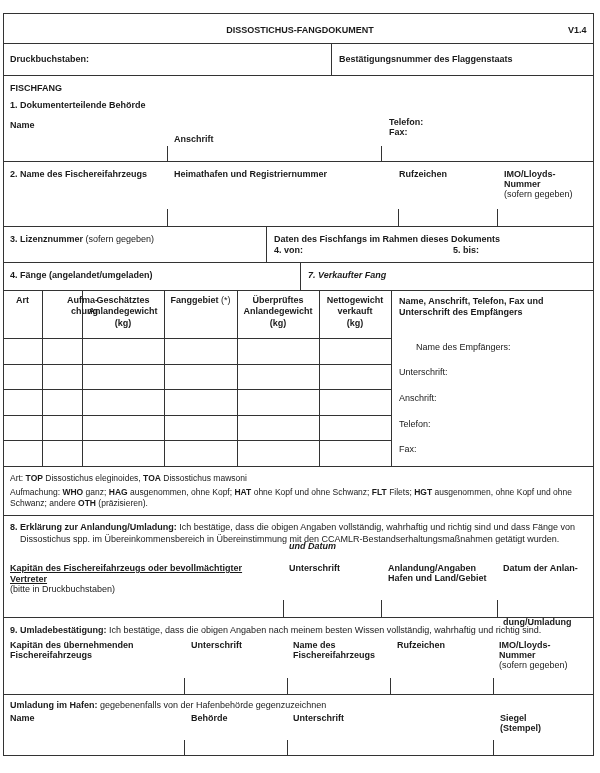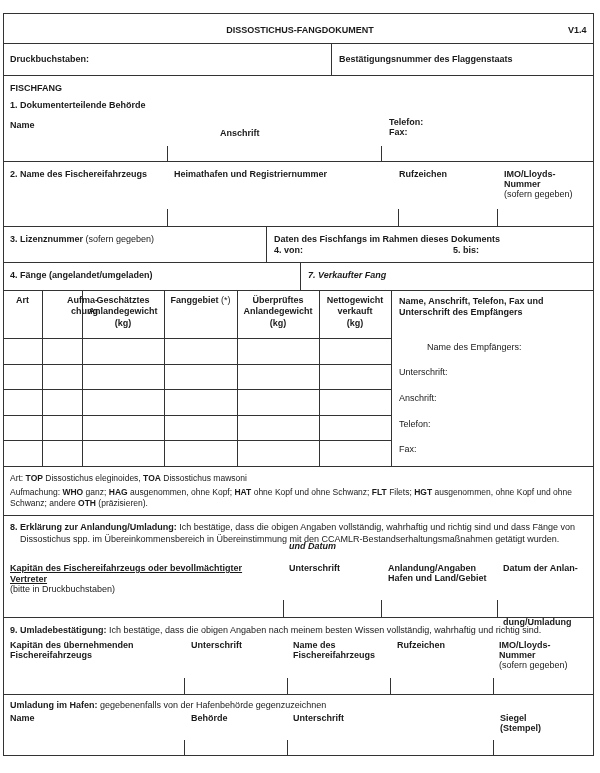--- a/index.html
+++ b/index.html
@@ -23,21 +23,21 @@
 <div class="hline" style="top:43px;"></div>
 
 <div class="t b" style="left:10px;top:54px;">Druckbuchstaben:</div>
 <div class="vline" style="left:331px;top:43px;height:32px;"></div>
 <div class="t b" style="left:339px;top:54px;">Bestätigungsnummer des Flaggenstaats</div>
 <div class="hline" style="top:75px;"></div>
 
 <div class="t b" style="left:10px;top:83px;">FISCHFANG</div>
 <div class="t b" style="left:10px;top:100px;">1. Dokumenterteilende Behörde</div>
 <div class="t b" style="left:10px;top:120px;">Name</div>
-<div class="t b" style="left:174px;top:128px;margin-left:46px;">Anschrift</div>
+<div class="t b" style="left:174px;top:134px;">Anschrift</div>
 <div class="t b" style="left:389px;top:117px;">Telefon:</div>
 <div class="t b" style="left:389px;top:127px;">Fax:</div>
 <div class="vline" style="left:167px;top:146px;height:15px;"></div>
 <div class="vline" style="left:381px;top:146px;height:15px;"></div>
 <div class="hline" style="top:161px;"></div>
 
 <div class="t b" style="left:10px;top:169px;">2. Name des Fischereifahrzeugs</div>
 <div class="t b" style="left:174px;top:169px;">Heimathafen und Registriernummer</div>
 <div class="t b" style="left:399px;top:169px;">Rufzeichen</div>
 <div class="t b" style="left:504px;top:169px;">IMO/Lloyds-</div>
@@ -112,21 +112,21 @@
     <div class="t" style="left: 84px; top: 442.4px; width: 78px; height: 21.6px;"></div>
     <div class="t" style="left: 166px; top: 442.4px; width: 69px; height: 21.6px;"></div>
     <div class="t" style="left: 239px; top: 442.4px; width: 78px; height: 21.6px;"></div>
     <div class="t" style="left: 321px; top: 442.4px; width: 68px; height: 21.6px;"></div>
     <div class="hline" style="top: 440.4px; width: 388px;"></div>
   </div>
 <div class="vline" style="left:391px;top:290px;height:176px;"></div>
 
 <div class="t b wrap" style="left:399px;top:296px;width:190px;">Name, Anschrift, Telefon, Fax und Unterschrift des Empfängers</div>
 <div id="recipient-fields">
-    <div class="t" style="left: 415px; top: 342px; padding-left: 12px;">Name des Empfängers:</div>
+    <div class="t" style="left: 404px; top: 342px; padding-left: 12px;">Name des Empfängers:</div>
     <div class="t" style="left: 399px; top: 367px;">Unterschrift:</div>
     <div class="t" style="left: 399px; top: 393px;">Anschrift:</div>
     <div class="t" style="left: 399px; top: 419px;">Telefon:</div>
     <div class="t" style="left: 399px; top: 444px;">Fax:</div>
   </div>
 
 <div class="hline" style="top:466px;"></div>
 
 <div class="t wrap" style="left:10px;top:473px;width:580px;font-size:8.5px;"><span>Art: </span><span id="art-items"><span class="b">TOP</span><span> Dissostichus eleginoides, </span><span class="b">TOA</span><span> Dissostichus mawsoni</span></span></div>
 <div class="t wrap" style="left:10px;top:487px;width:580px;font-size:8.5px;line-height:1.3;"><span>Aufmachung: </span><span id="aufmachung-items"><span class="b">WHO</span><span> ganz; </span><span class="b">HAG</span><span> ausgenommen, ohne Kopf; </span><span class="b">HAT</span><span> ohne Kopf und ohne Schwanz; </span><span class="b">FLT</span><span> Filets; </span><span class="b">HGT</span><span> ausgenommen, ohne Kopf und ohne Schwanz; andere </span><span class="b">OTH</span><span> (präzisieren).</span></span></div>

